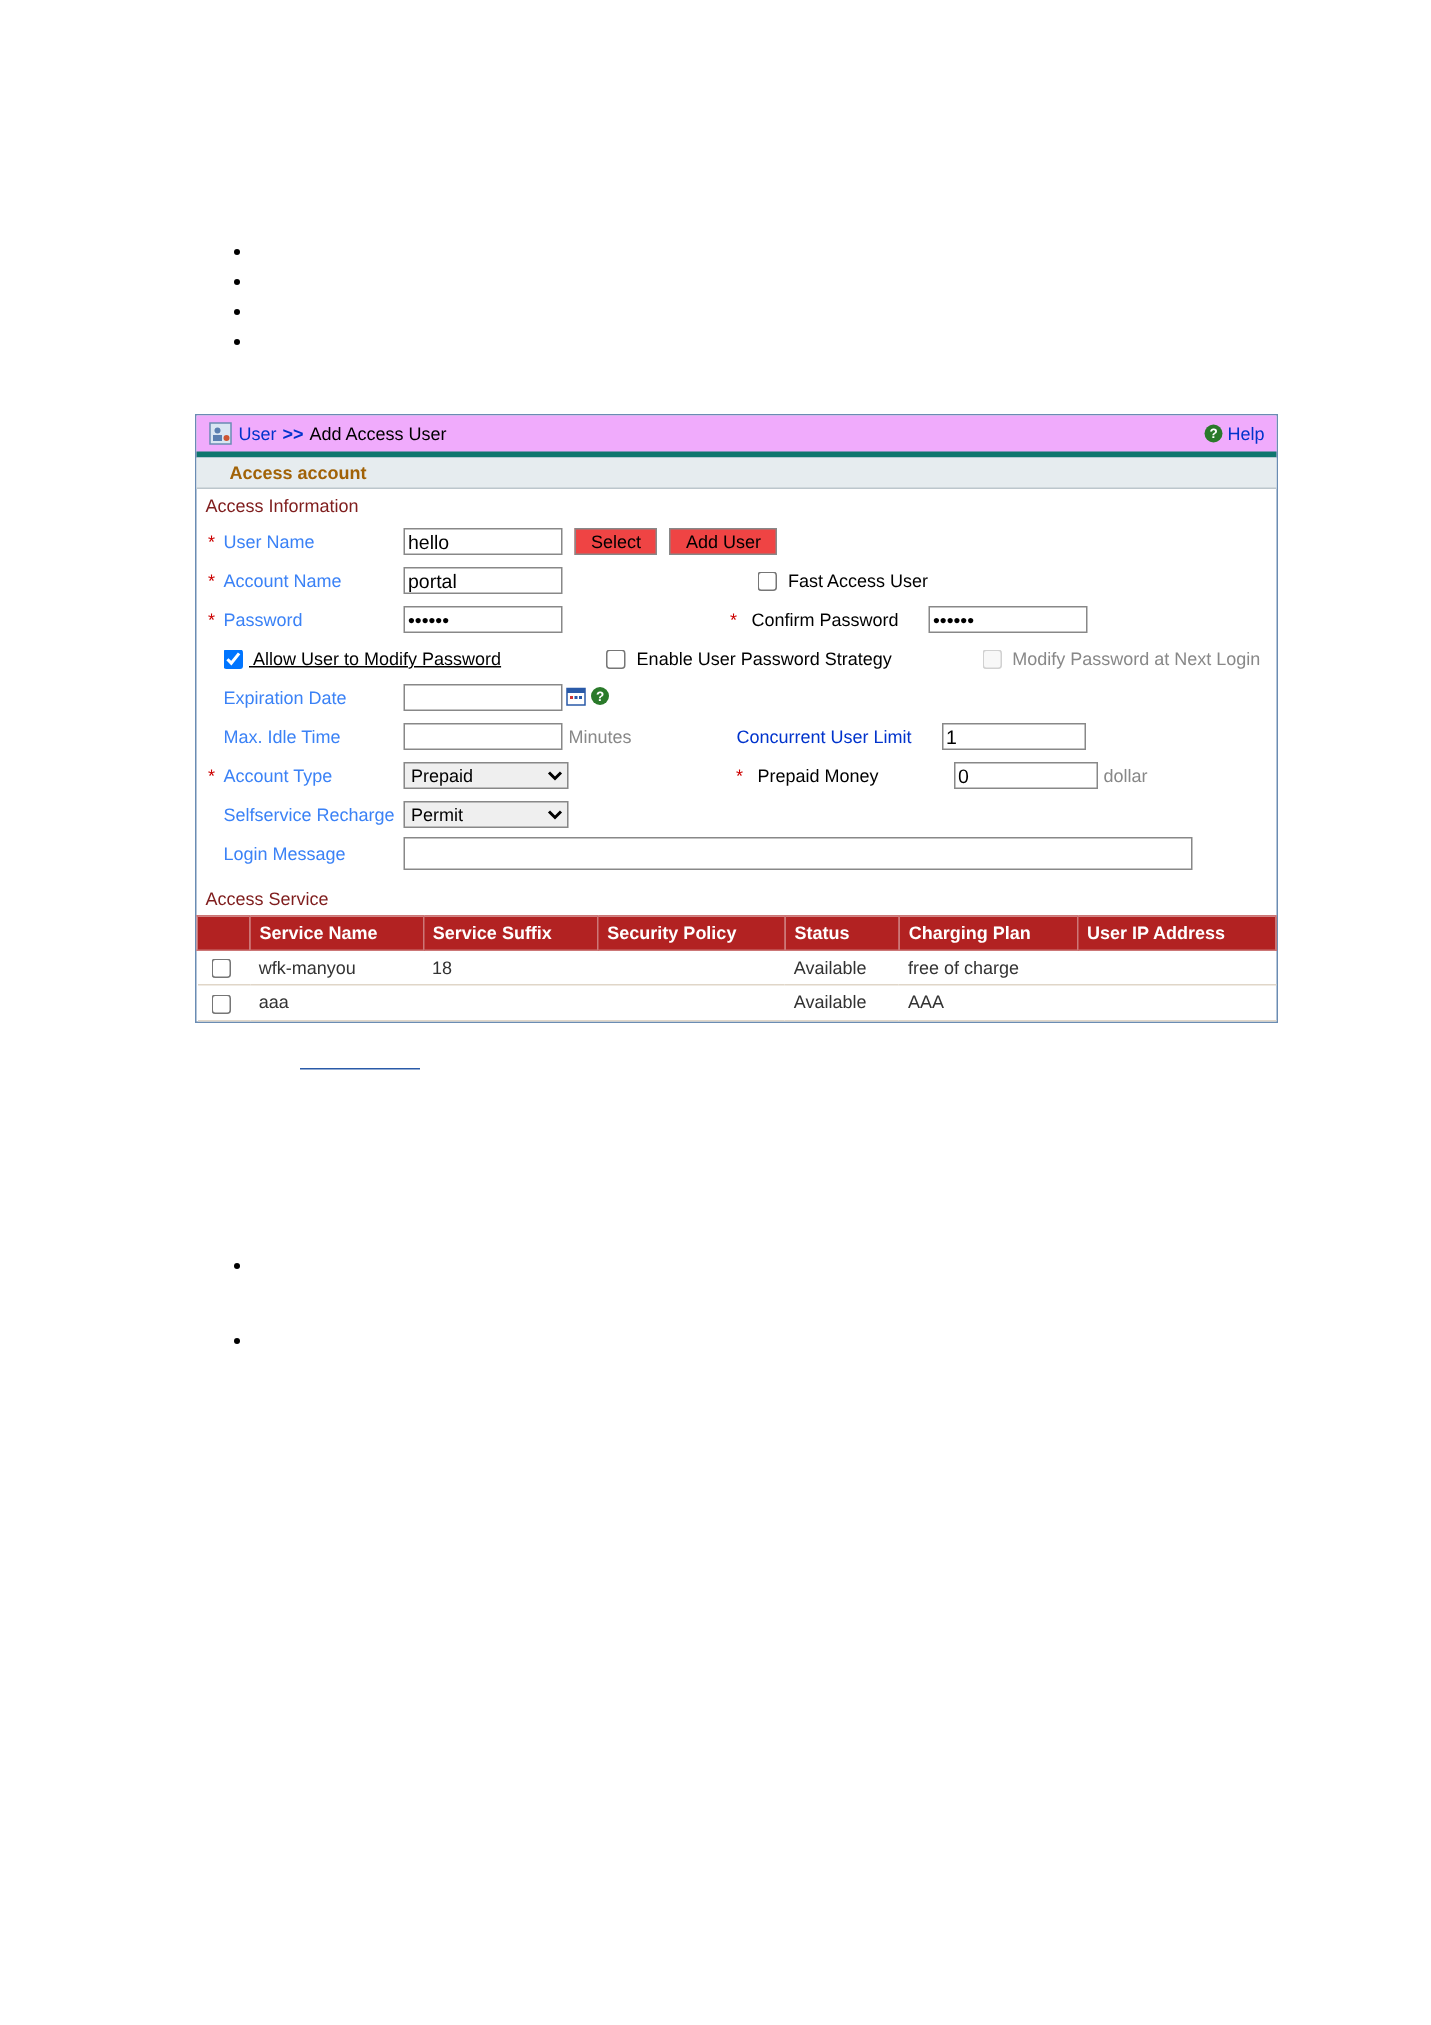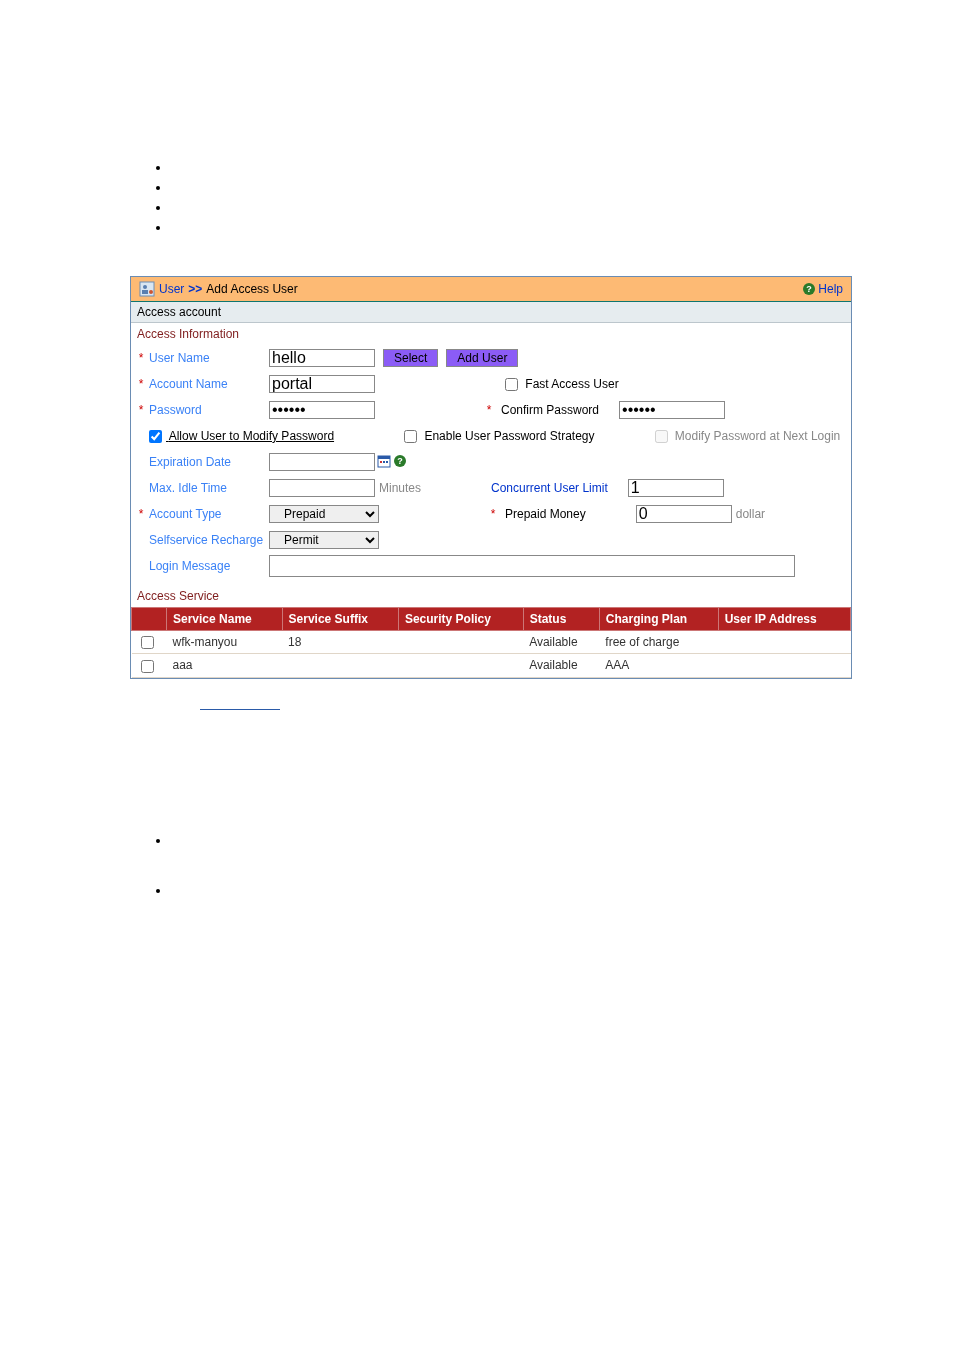--- a/index.html
+++ b/index.html
@@ -26,44 +26,44 @@
   }
   .figure {
     margin: 30px 0 20px 130px;
     width: 720px;
     border: 1px solid #6a8cb3;
   }
   .crumb-bar {
     display: flex;
     align-items: center;
     padding: 4px 8px;
-    background: #fdba74;
-    border-bottom: 1px solid #0f766e;
+    background: #f0abfc;
+    border-bottom: 4px solid #0f766e;
   }
   .crumb-icon {
     width: 16px; height: 16px;
     margin-right: 4px;
     display: inline-block;
   }
   .crumb-icon svg { width:16px; height:16px; }
   .crumb-bar .link { color: #0033cc; }
   .crumb-bar .sep { color: #0033cc; margin: 0 4px; font-weight:bold;}
   .crumb-bar .current { color: #000; }
   .help {
     margin-left: auto;
     color: #0033cc;
     display: flex;
     align-items: center;
   }
   .help svg { width:14px; height:14px; margin-right:2px; }
   .section-title {
     background: #e6ecef;
-    color: #000000;
-    font-weight: normal;
-    padding: 3px 6px;
+    color: #a16207;
+    font-weight: bold;
+    padding: 3px 22px;
     border-bottom: 1px solid #bcc6cc;
   }
   .subsection-title {
     color: #7f1d1d;
     padding: 4px 6px;
   }
   .form-area {
     padding: 0 0 6px 0;
   }
   .row {
@@ -77,46 +77,45 @@
   .label {
     width: 120px;
     color: #3b82f6;
   }
   .label-b {
     color: #0033cc;
     margin-left: 30px;
   }
   input[type=text].txt, input[type=password].txt {
     font-family: Arial, sans-serif;
-    font-size: 16px;
+    font-size: 13px;
     height: 16px;
     border: 1px solid #888;
     padding: 0 2px;
   }
   .w100 { width: 100px; }
   .w80 { width: 90px; }
   .btn {
     font-family: Arial, sans-serif;
     font-size: 12px;
-    background: #8b5cf6;
+    background: #ef4444;
     border: 1px solid #888;
     padding: 1px 10px;
     margin-left: 8px;
     cursor: pointer;
   }
   input[type=checkbox] {
     margin: 0 4px 0 0;
     vertical-align: middle;
   }
   select {
     font-family: Arial, sans-serif;
     font-size: 12px;
     border: 1px solid #888;
     height: 18px;
-    padding-left: 10px;
   }
   .sel-w { width: 110px; }
   .cal-icon, .q-icon {
     display: inline-block;
     vertical-align: middle;
     margin-left: 2px;
   }
   .cal-icon svg, .q-icon svg { width:14px; height:14px; }
   .login-msg {
     width: 520px;

